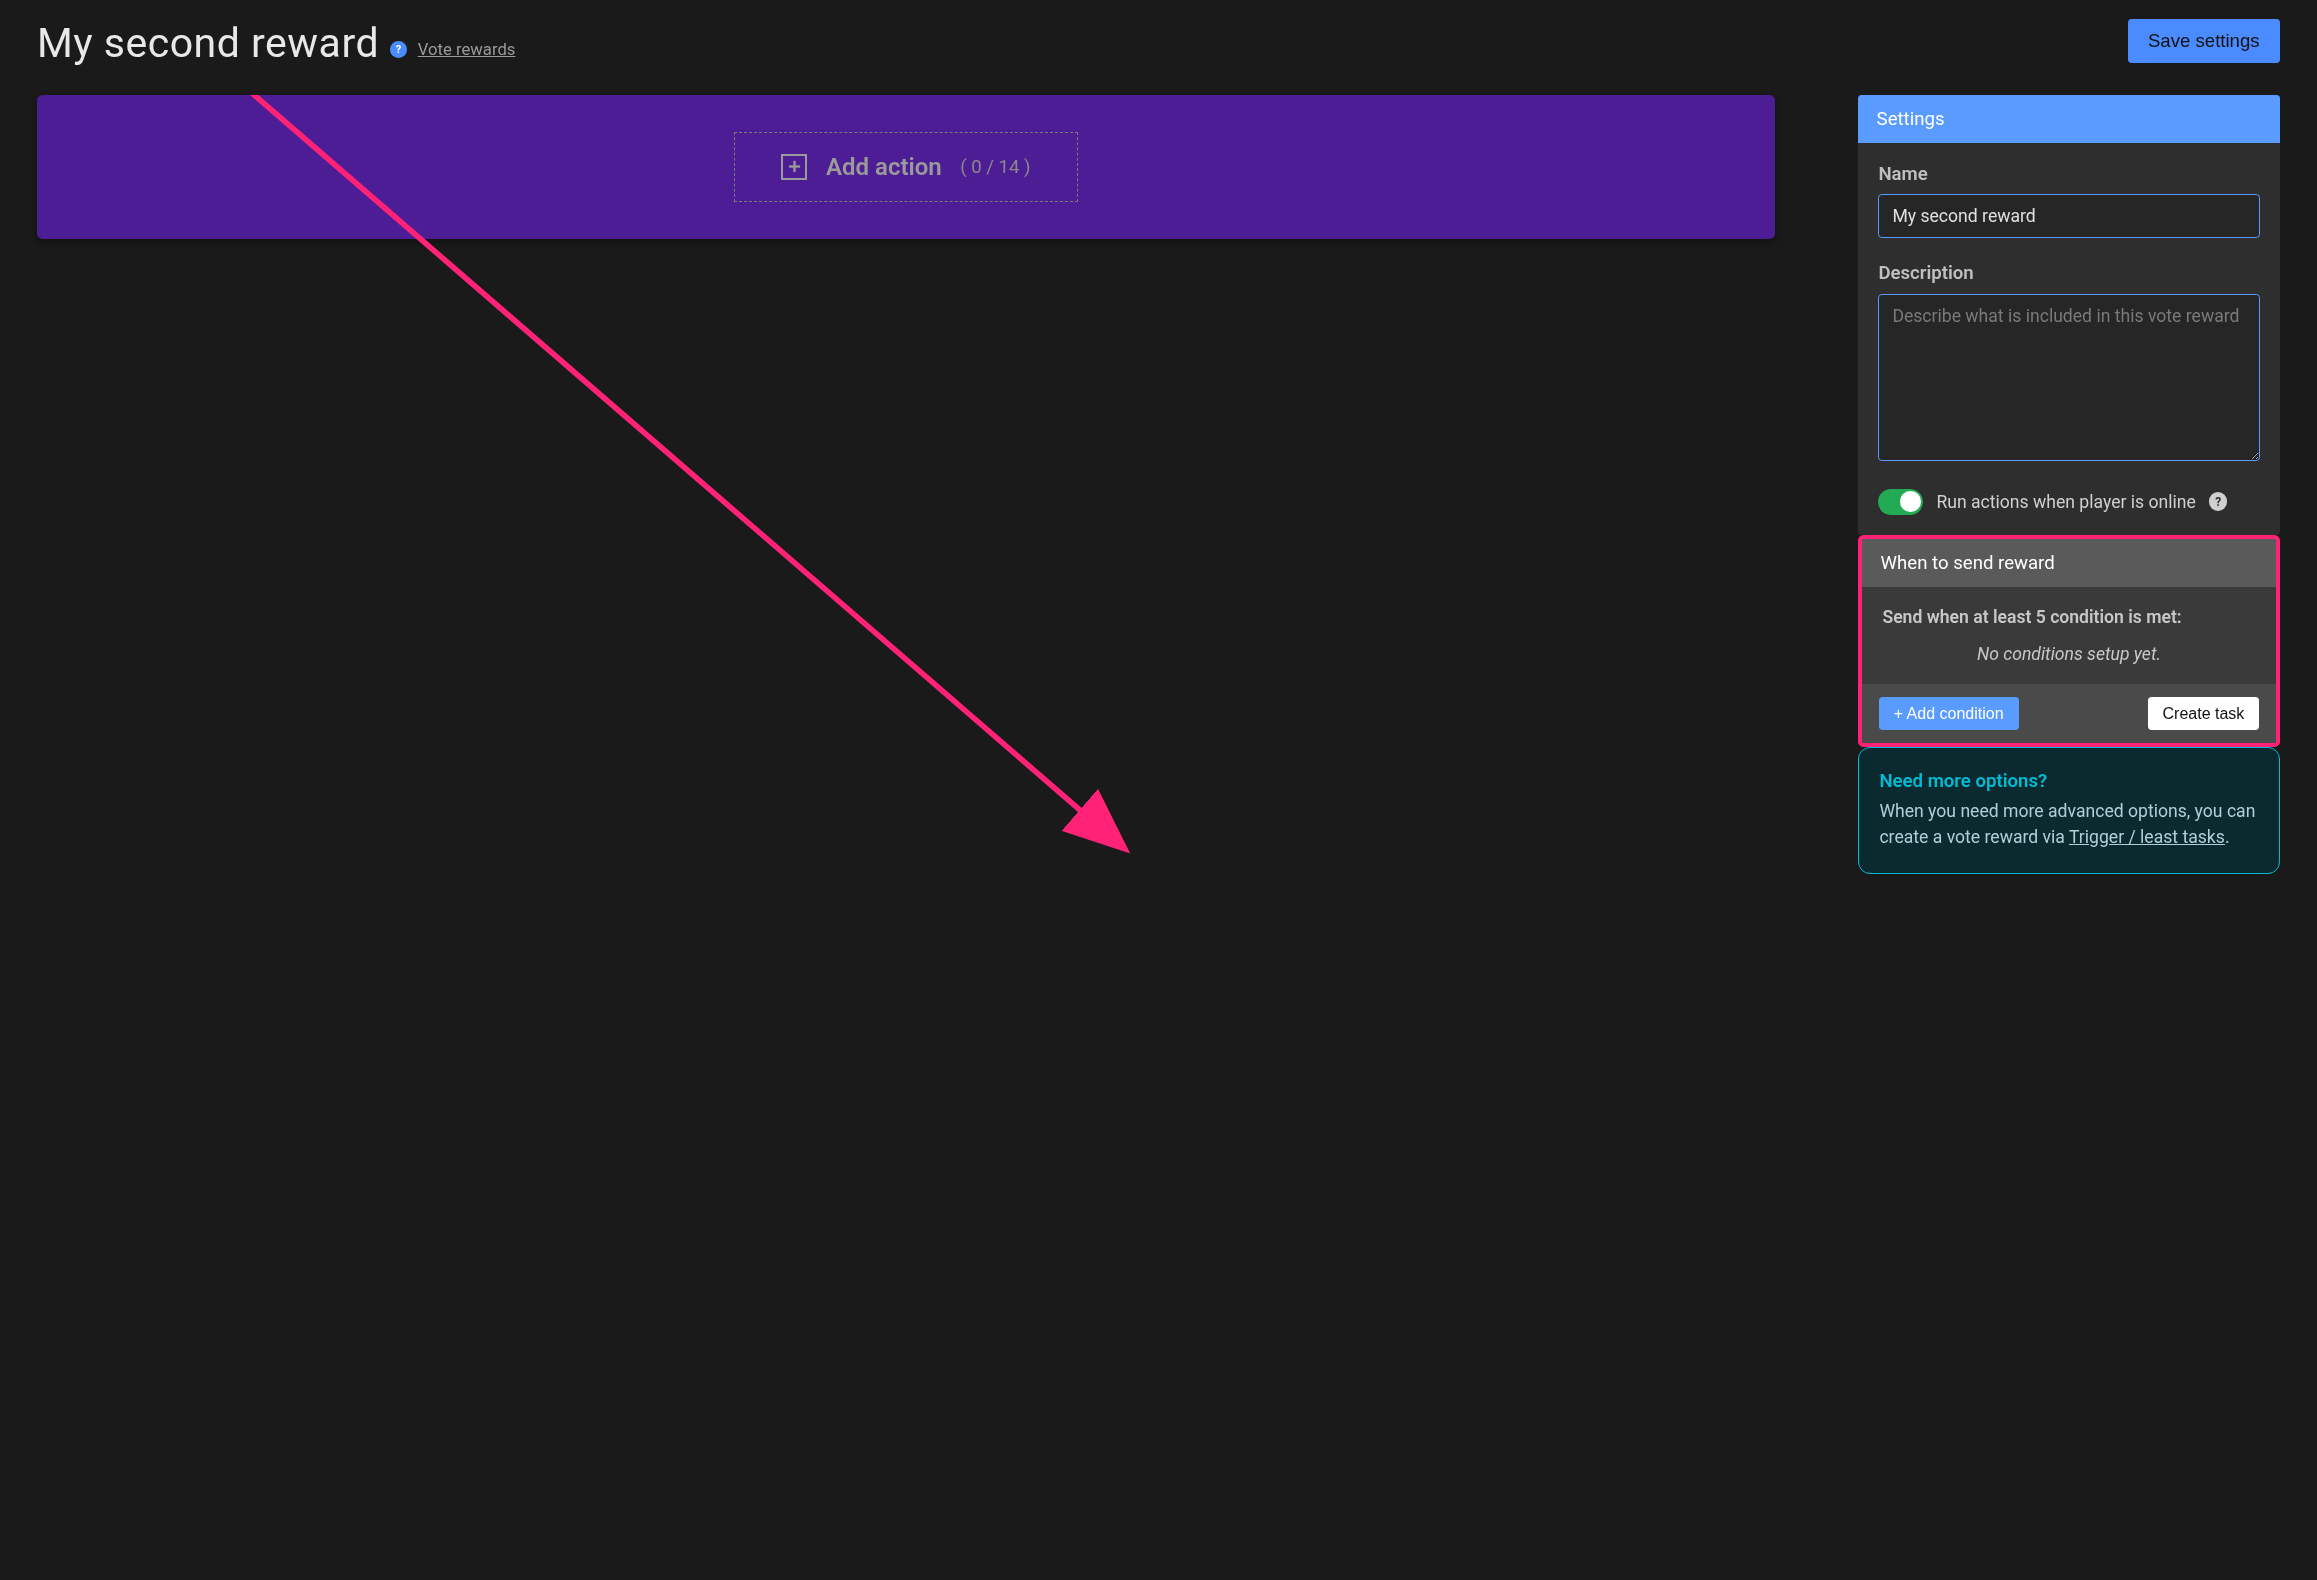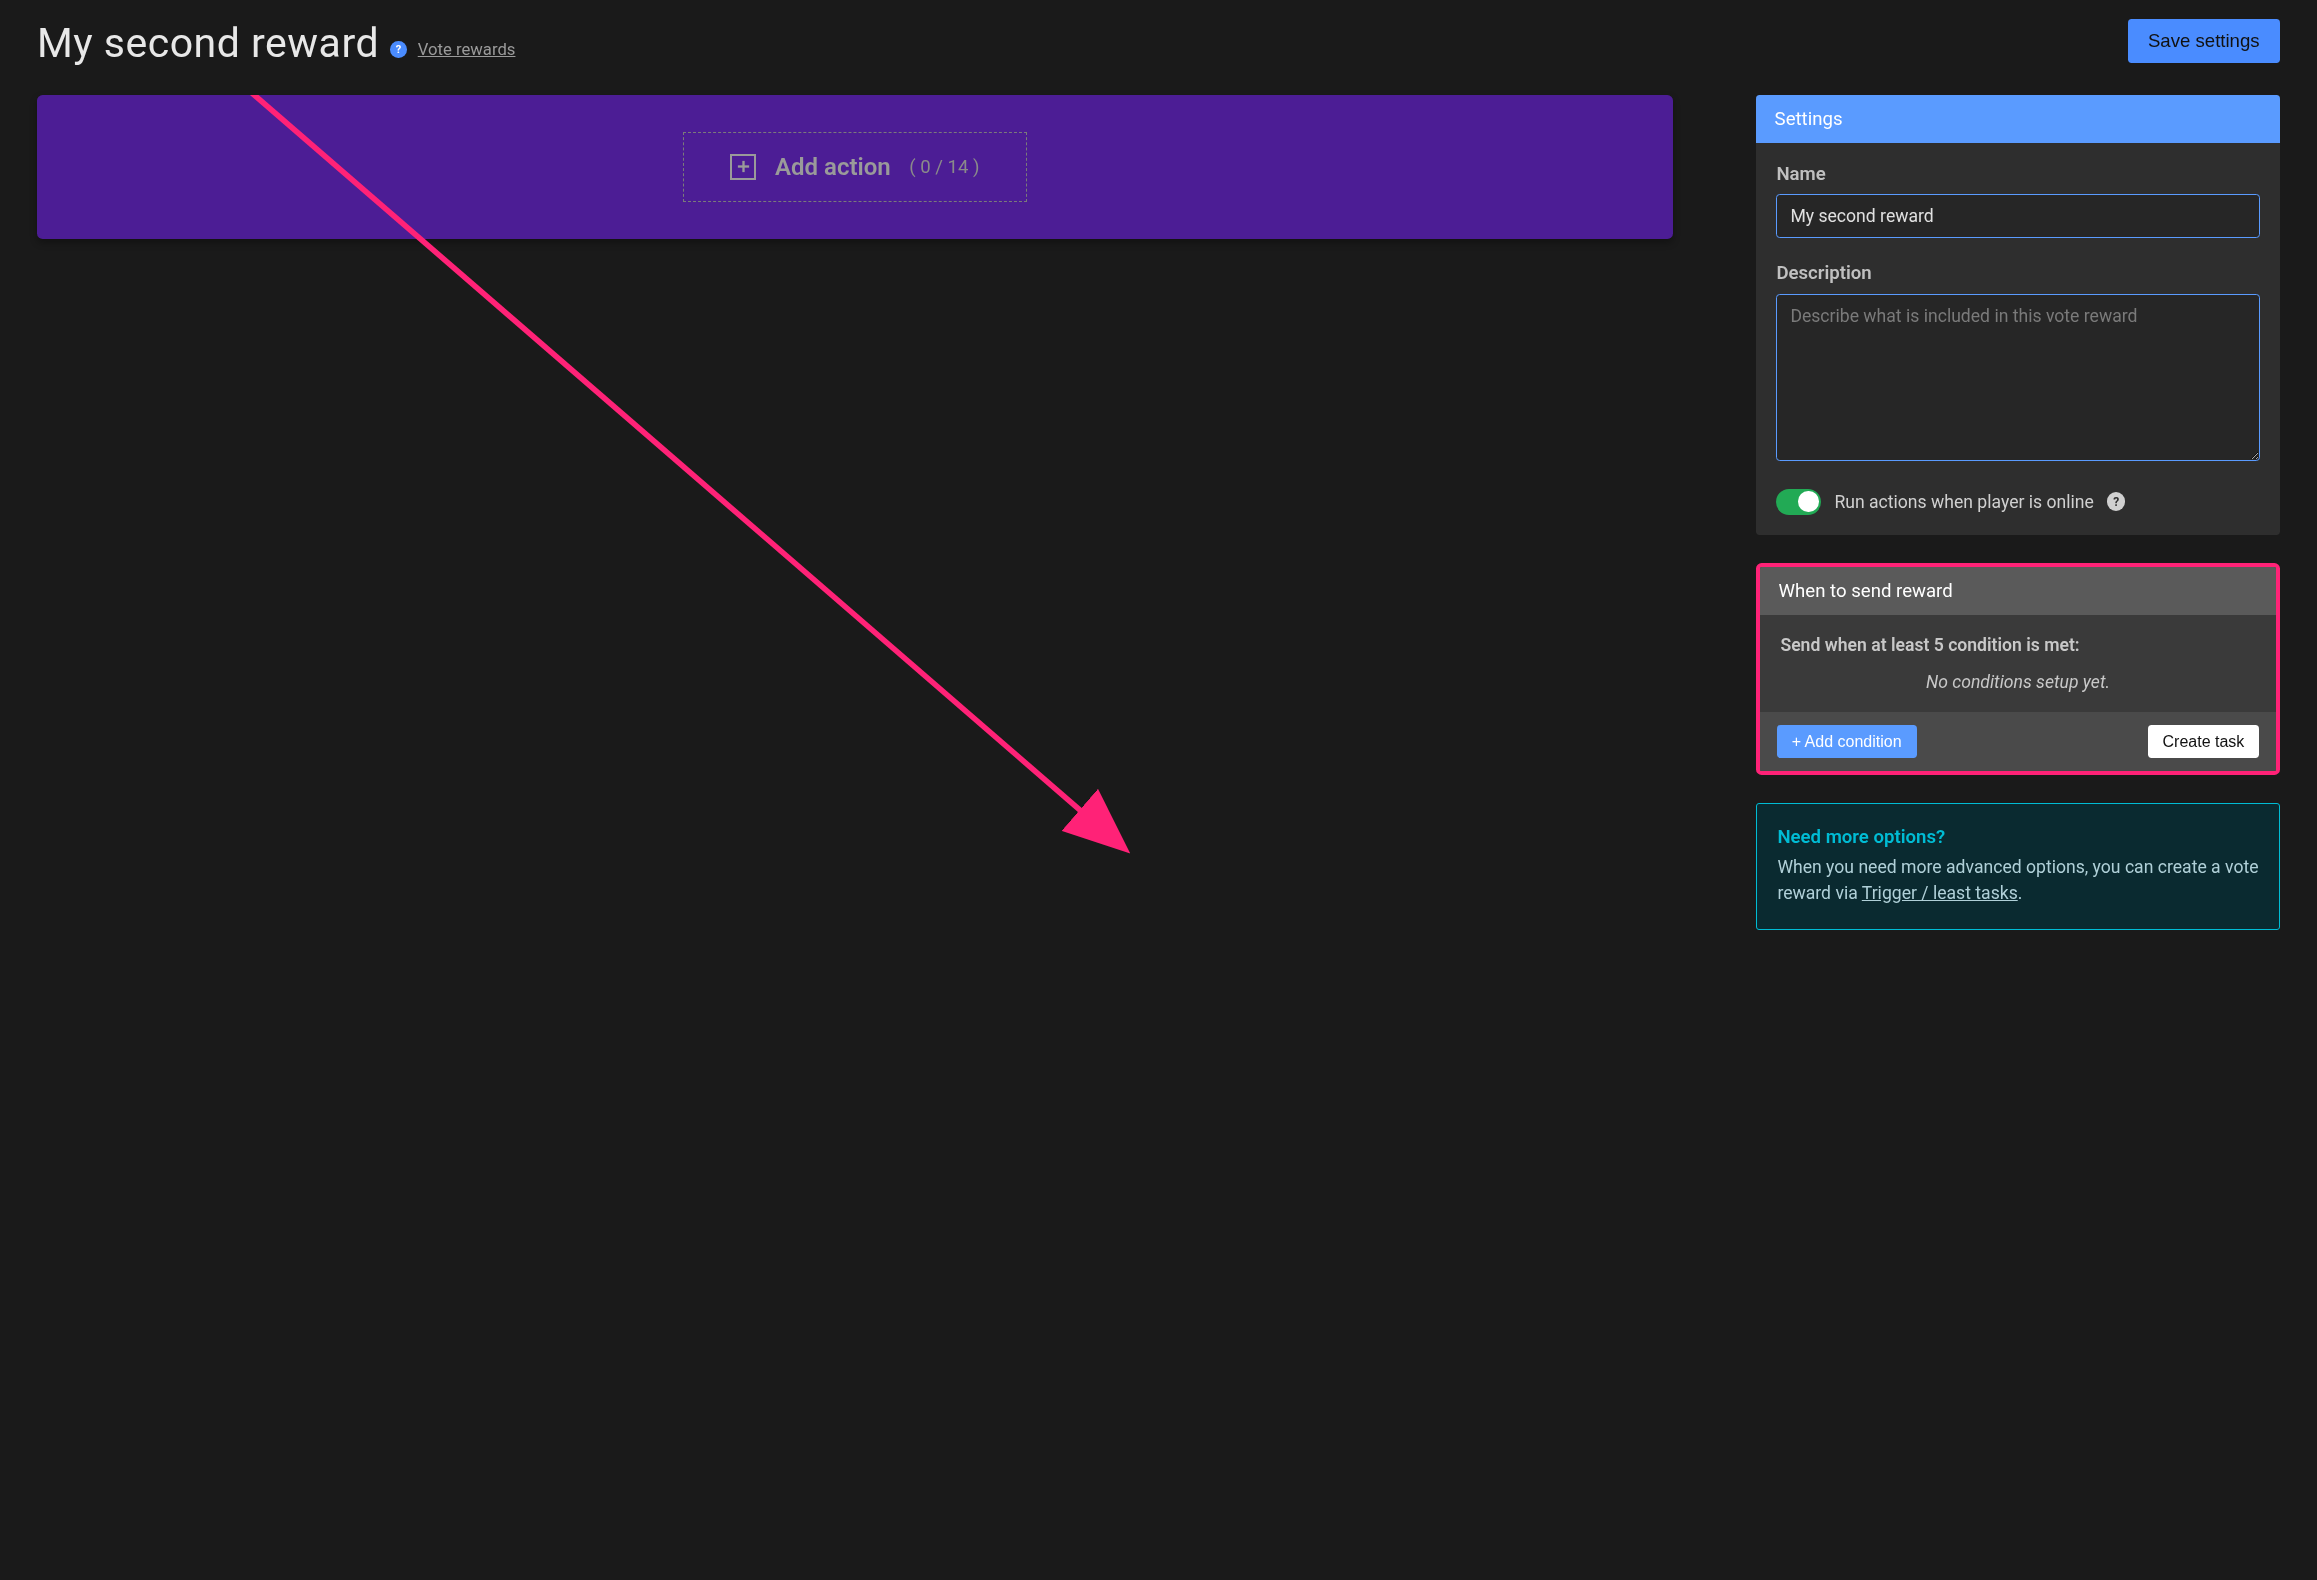--- a/index.html
+++ b/index.html
@@ -63,24 +63,23 @@
     .main-layout {
       display: flex;
       gap: 83px;
       align-items: flex-start;
     }
     .left-col {
       flex: 1;
       position: relative;
     }
     .right-col {
-      width: 524px;
+      width: 422px;
       display: flex;
       flex-direction: column;
-      gap: 28px;
     }
     .action-panel {
       background: #4c1d95;
       border-radius: 5.6px;
       padding: 37px 18.6px;
       display: flex;
       justify-content: center;
       box-shadow: 0 3.7px 7.4px rgba(0,0,0,0.3);
     }
     .add-action {
@@ -238,21 +237,21 @@
       color: #111;
       border: none;
       padding: 7.4px 15px;
       font-size: 16px;
       border-radius: 3.7px;
       cursor: pointer;
     }
     .info-panel {
       border: 0.9px solid #00bcd4;
       background: #0a2a30;
-      border-radius: 3px;
+      border-radius: 12px;
       padding: 22px 20.4px;
     }
     .info-title {
       color: #00bcd4;
       font-size: 18.6px;
       font-weight: 600;
       margin-bottom: 5.6px;
     }
     .info-text {
       color: #b0d0d8;

